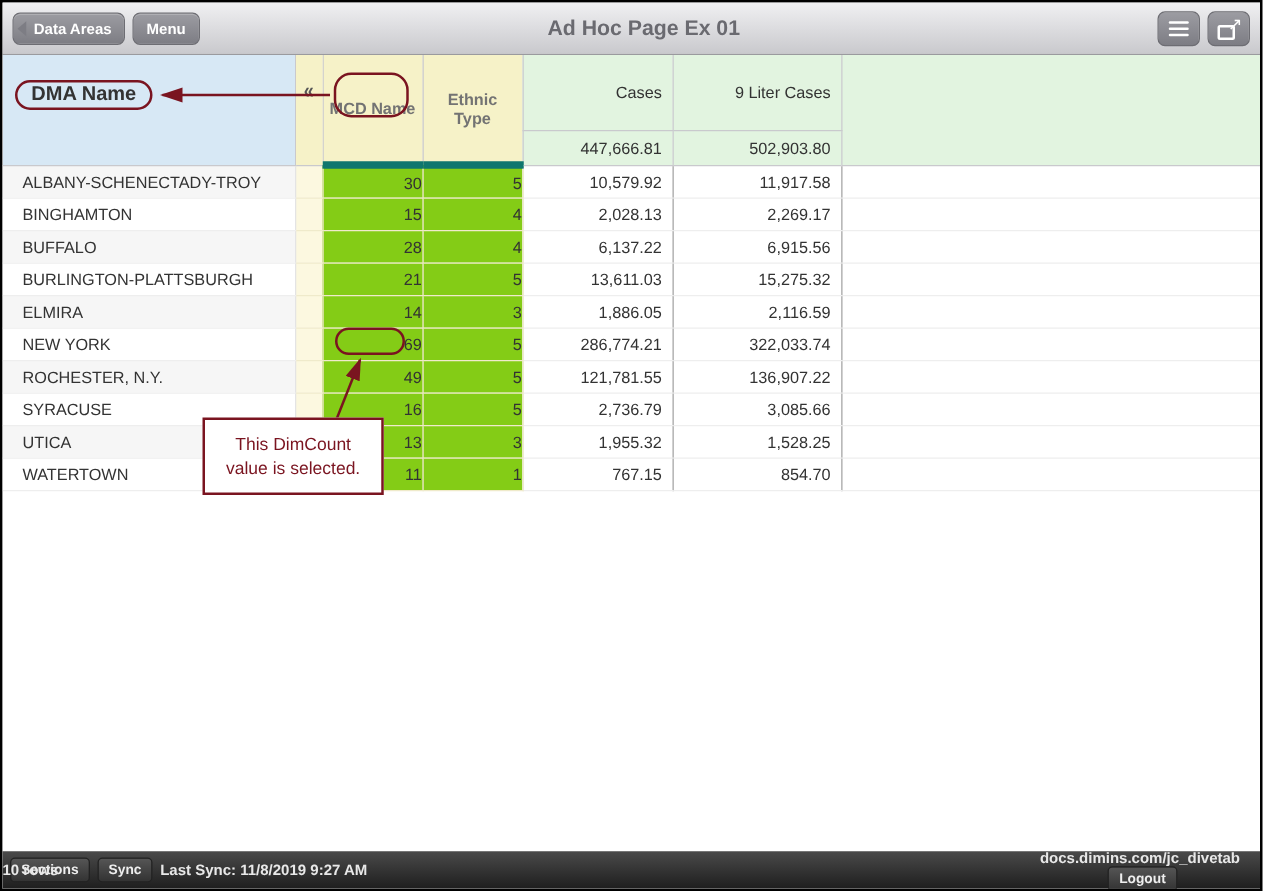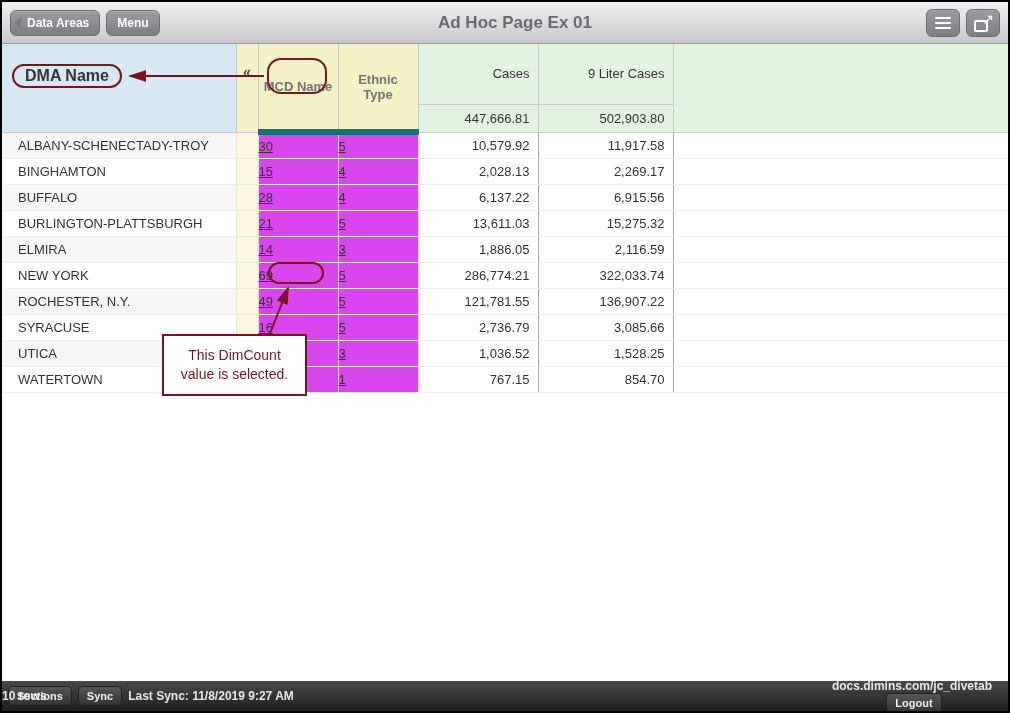--- a/index.html
+++ b/index.html
@@ -137,26 +137,25 @@
   tbody tr { height: 26px; }
   tbody tr:nth-child(odd) td.dma-cell { background:#f6f6f6; }
   tbody tr:nth-child(even) td.dma-cell { background:#ffffff; }
   td.dma-cell {
     border-right:1px solid #e4e4e4;
     border-bottom:1px solid #eee;
     padding-left: 16px;
     color:#333;
   }
   td.dim-cell {
-    background:#d946ef;
+    background:#84cc16;
     border-right:1px solid #e9e4c2;
     border-bottom:1px solid #efeacb;
-    text-align:left;
+    text-align:right;
     color:#333;
-    text-decoration:underline;
   }
   td.coll-cell {
     background:#fcf8e0;
     border-right:1px solid #e9e4c2;
     border-bottom:1px solid #efeacb;
   }
   td.metric-cell {
     background:#fff;
     border-right:1px solid #a3a3a3;
     border-bottom:1px solid #eee;
@@ -336,21 +335,21 @@
           <td class="dim-cell">5</td>
           <td class="metric-cell">2,736.79</td>
           <td class="metric-cell">3,085.66</td>
           <td class="rest-cell"></td>
         </tr>
         <tr>
           <td class="dma-cell">UTICA</td>
           <td class="coll-cell"></td>
           <td class="dim-cell">13</td>
           <td class="dim-cell">3</td>
-          <td class="metric-cell">1,036.52</td>
+          <td class="metric-cell">1,955.32</td>
           <td class="metric-cell">1,528.25</td>
           <td class="rest-cell"></td>
         </tr>
         <tr>
           <td class="dma-cell">WATERTOWN</td>
           <td class="coll-cell"></td>
           <td class="dim-cell">11</td>
           <td class="dim-cell">1</td>
           <td class="metric-cell">767.15</td>
           <td class="metric-cell">854.70</td>

